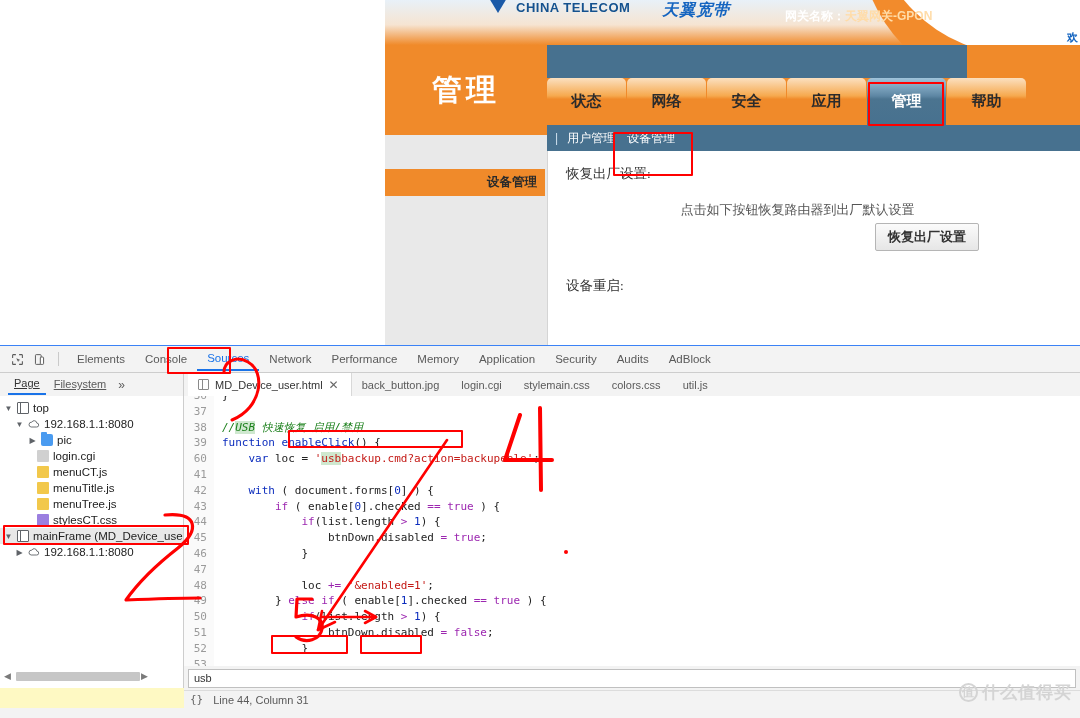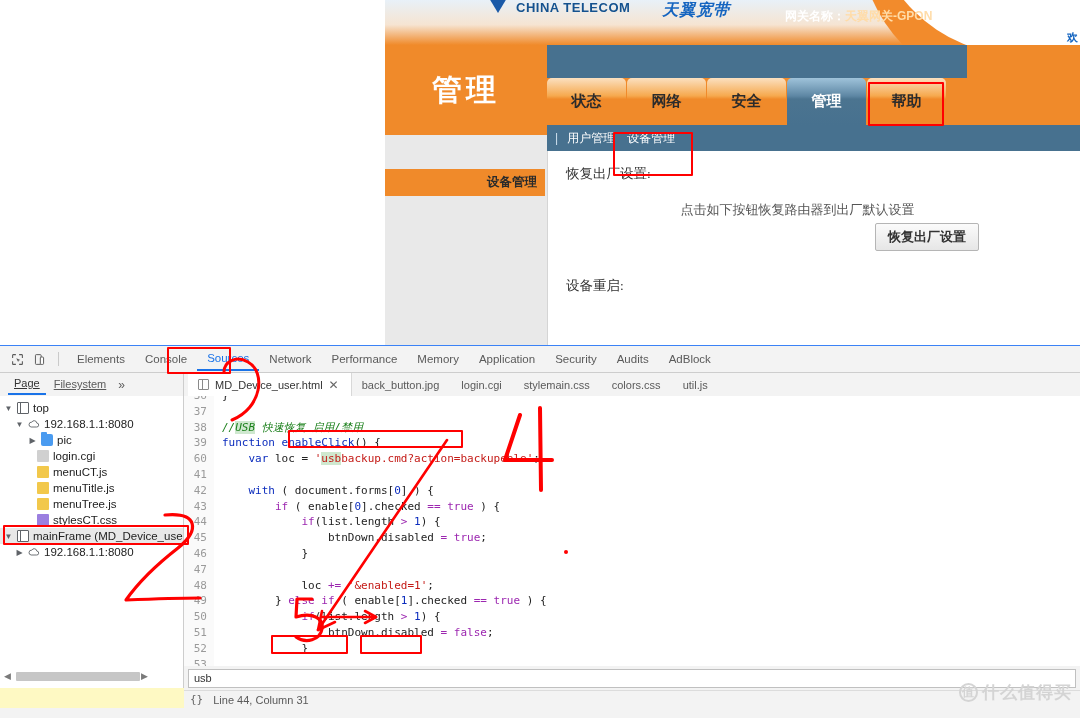--- a/index.html
+++ b/index.html
@@ -295,20 +295,21 @@
     </div>
     <div class="rp-gw-model">网关型号：T</div>
 
     <div class="rp-title">管理</div>
 
     <div class="rp-navstrip"></div>
     <div class="rp-nav">
       <div class="rp-nav-item">状态</div>
       <div class="rp-nav-item">网络</div>
       <div class="rp-nav-item">安全</div>
+      <div class="rp-nav-item">应用</div>
       <div class="rp-nav-item active">管理</div>
       <div class="rp-nav-item">帮助</div>
     </div>
 
     <div class="rp-submenu">
       <span class="rp-submenu-sep">|</span>
       <span class="rp-submenu-item">用户管理</span>
       <span class="rp-submenu-item">设备管理</span>
     </div>
 

